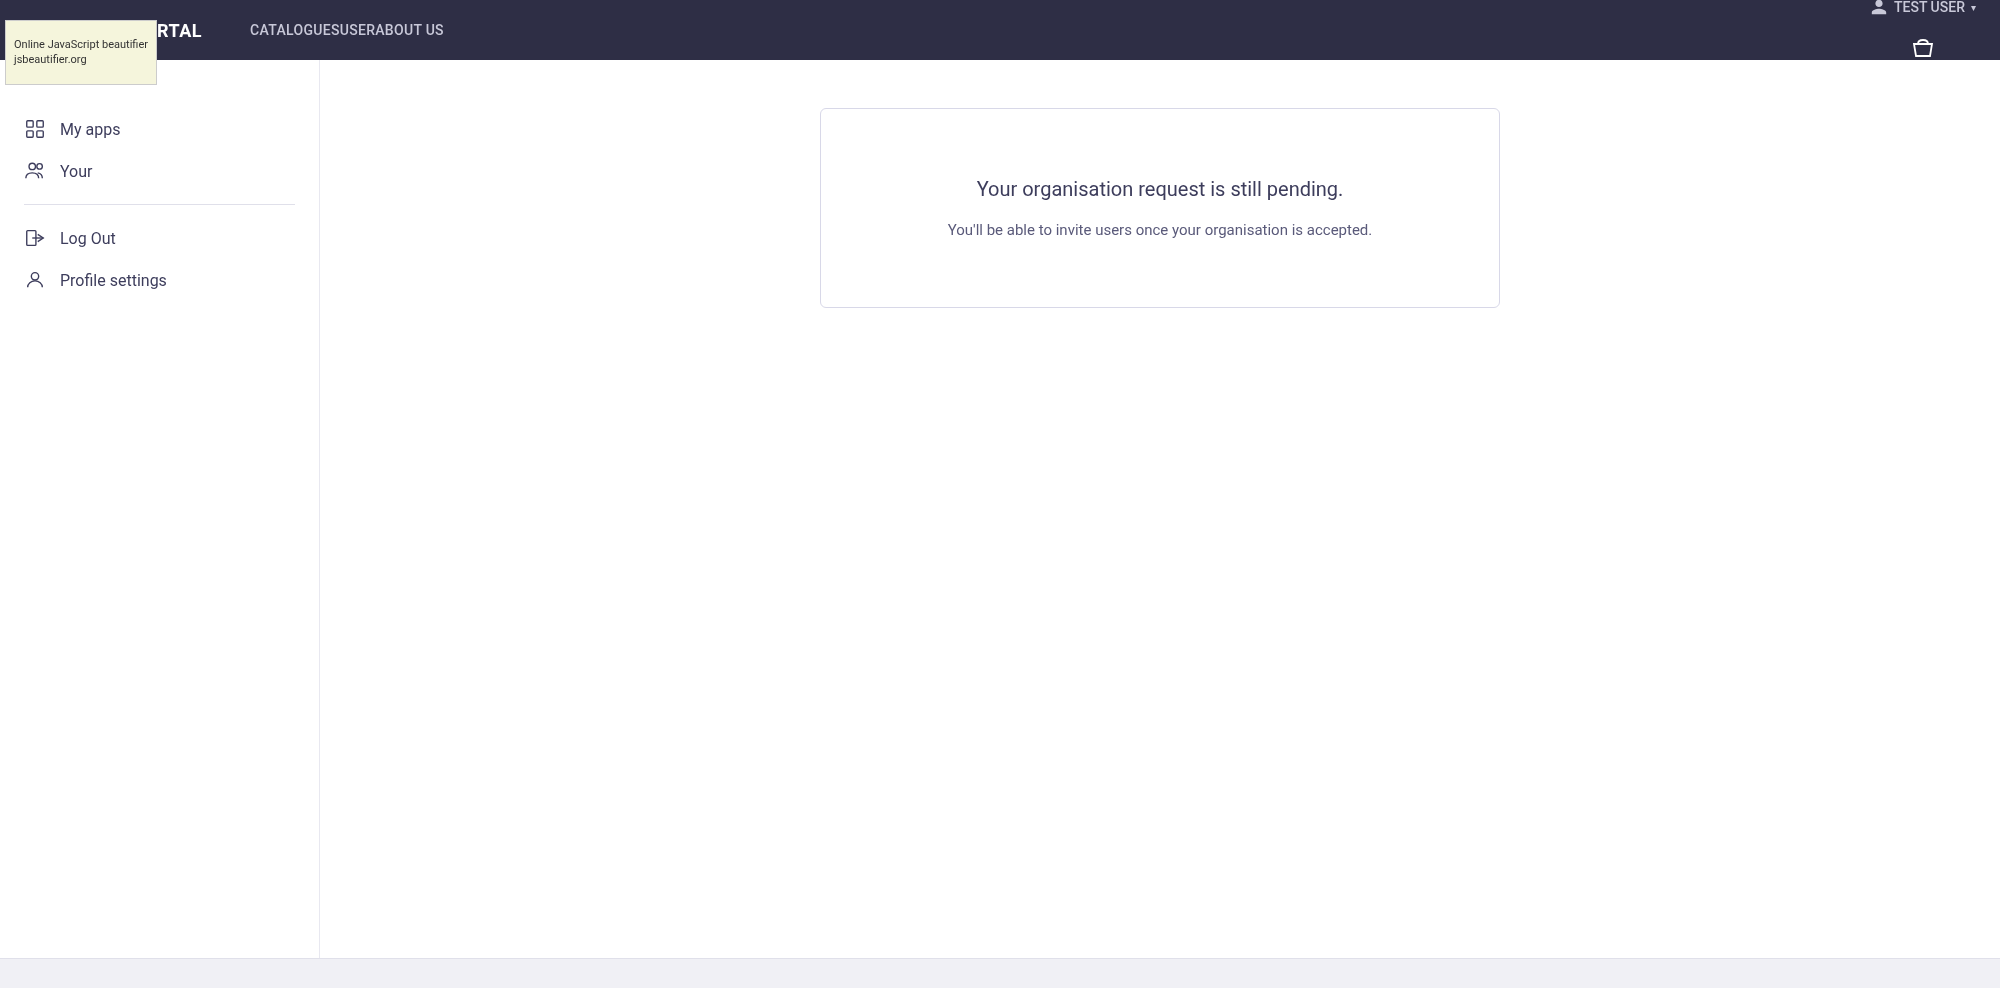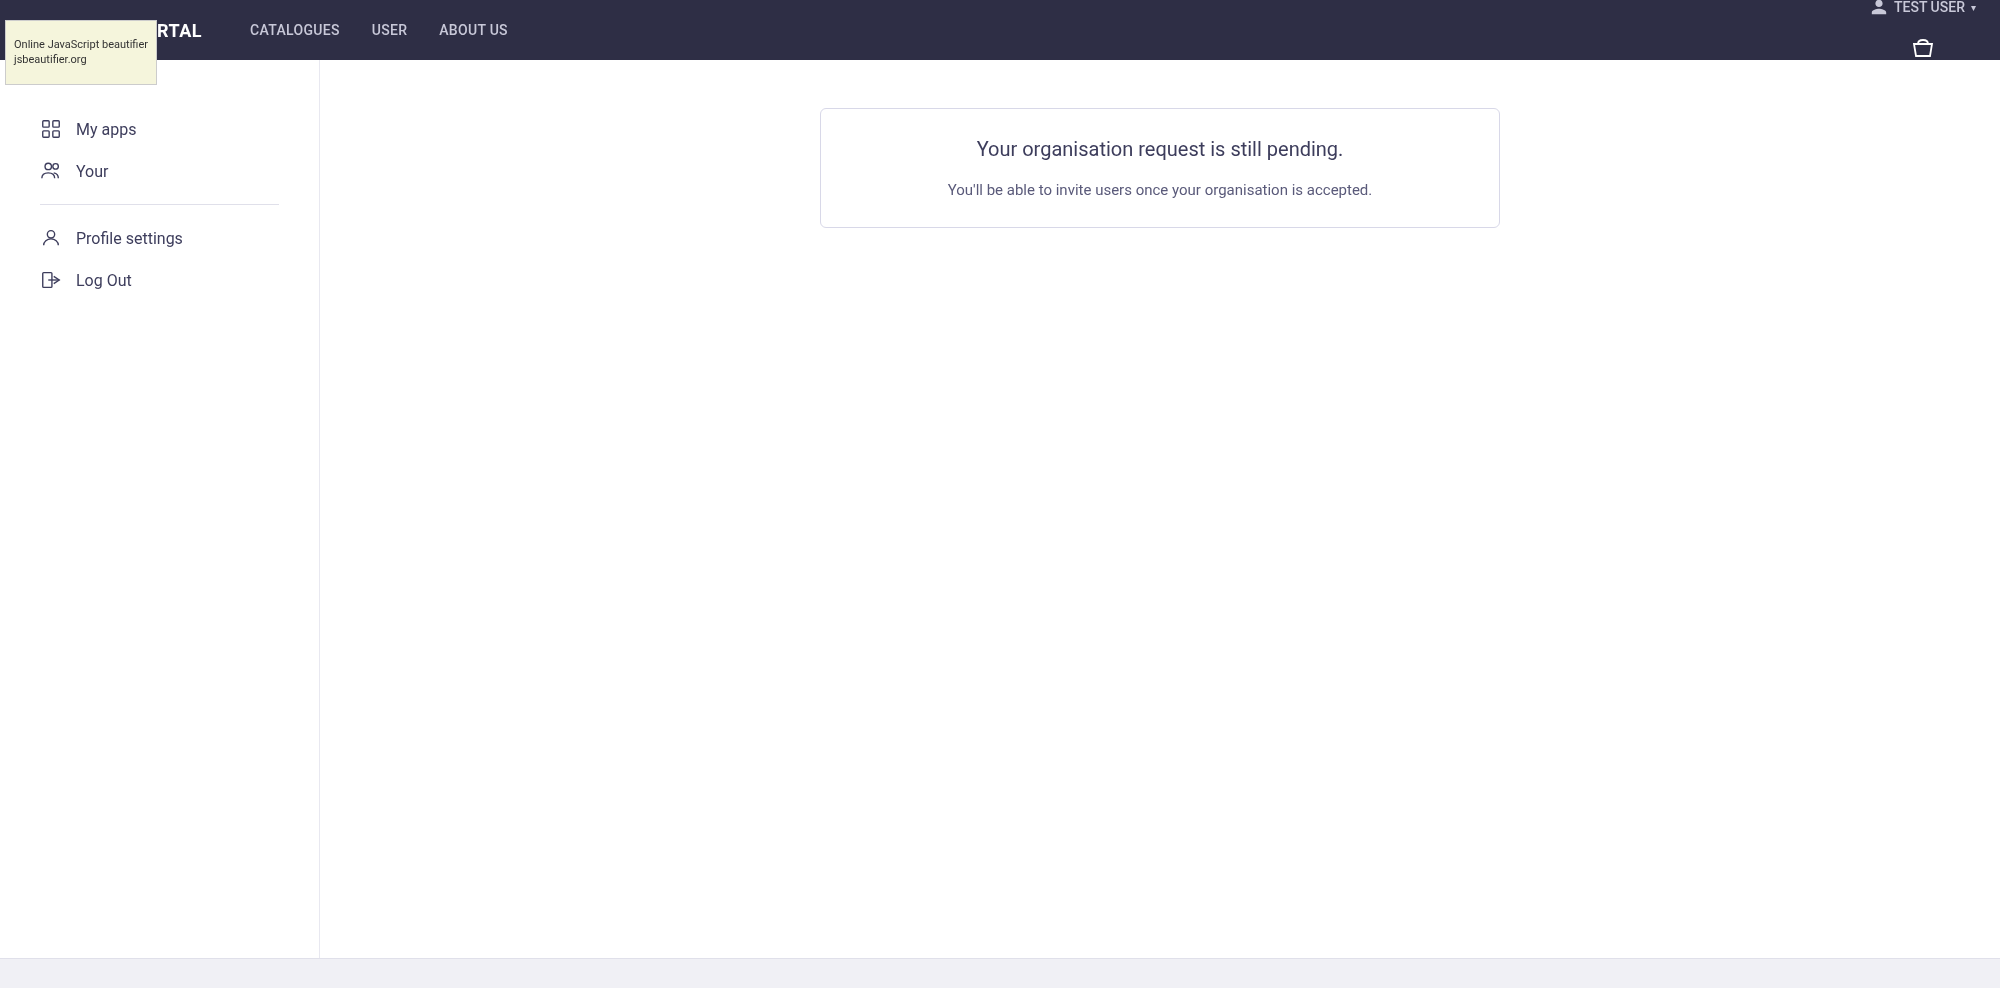--- a/index.html
+++ b/index.html
@@ -49,21 +49,20 @@
       font-weight: 700;
       font-size: 18px;
       letter-spacing: 0.5px;
       margin-right: 48px;
       white-space: nowrap;
     }
 
     .navbar-nav {
       display: flex;
       align-items: flex-start;
-      gap: 32px;
       flex: 1;
     }
 
     .nav-link {
       color: #c8c8d8;
       text-decoration: none;
       font-size: 14px;
       font-weight: 500;
       letter-spacing: 0.3px;
       cursor: pointer;
@@ -110,21 +109,21 @@
     
     .main-content {
       margin-top: 60px;
       display: flex;
       min-height: calc(988px - 60px - 30px);
     }
 
     
     .sidebar {
       width: 320px;
-      padding: 48px 40px;
+      padding: 48px 24px;
       border-right: 1px solid #e8e8f0;
       flex-shrink: 0;
     }
 
     .sidebar-item {
       display: flex;
       align-items: center;
       gap: 14px;
       padding: 10px 0;
       color: #3d3d5c;
@@ -160,21 +159,21 @@
     .content-area {
       flex: 1;
       padding: 48px 80px;
       display: flex;
       justify-content: center;
     }
 
     .pending-card {
       border: 1px solid #d8d8e8;
       border-radius: 6px;
-      padding: 28px 80px;
+      padding: 68px 80px;
       max-width: 680px;
       width: 100%;
       height: fit-content;
       text-align: center;
       background: #ffffff;
     }
 
     .pending-title {
       font-size: 20px;
       font-weight: 400;
@@ -260,38 +259,38 @@
         </svg>
       </span>
       <span>Your</span>
     </a>
 
     <hr class="sidebar-divider">
 
     <a class="sidebar-item">
       <span class="sidebar-icon">
         <svg viewBox="0 0 24 24" xmlns="http://www.w3.org/2000/svg">
-          <circle cx="12" cy="8" r="4"></circle>
-          <path d="M4 20c0-4 3.6-7 8-7s8 3 8 7"></path>
-        </svg>
-      </span>
-      <span>Profile settings</span>
-    </a>
-
-    <a class="sidebar-item">
-      <span class="sidebar-icon">
-        <svg viewBox="0 0 24 24" xmlns="http://www.w3.org/2000/svg">
           <rect x="3" y="4" width="10" height="16" rx="1" fill="none" stroke="#3d3d5c" stroke-width="1.5"></rect>
           <path d="M15 8 L21 12 L15 16" stroke="#3d3d5c" stroke-width="1.5" fill="none"></path>
           <line x1="9" y1="12" x2="21" y2="12" stroke="#3d3d5c" stroke-width="1.5"></line>
         </svg>
       </span>
       <span>Log Out</span>
     </a>
 
+    <a class="sidebar-item">
+      <span class="sidebar-icon">
+        <svg viewBox="0 0 24 24" xmlns="http://www.w3.org/2000/svg">
+          <circle cx="12" cy="8" r="4"></circle>
+          <path d="M4 20c0-4 3.6-7 8-7s8 3 8 7"></path>
+        </svg>
+      </span>
+      <span>Profile settings</span>
+    </a>
+
   </aside>
 
   <main class="content-area">
     <div class="pending-card">
       <p class="pending-title">Your organisation request is still pending.</p>
       <p class="pending-subtitle">You'll be able to invite users once your organisation is accepted.</p>
     </div>
   </main>
 
 </div>

